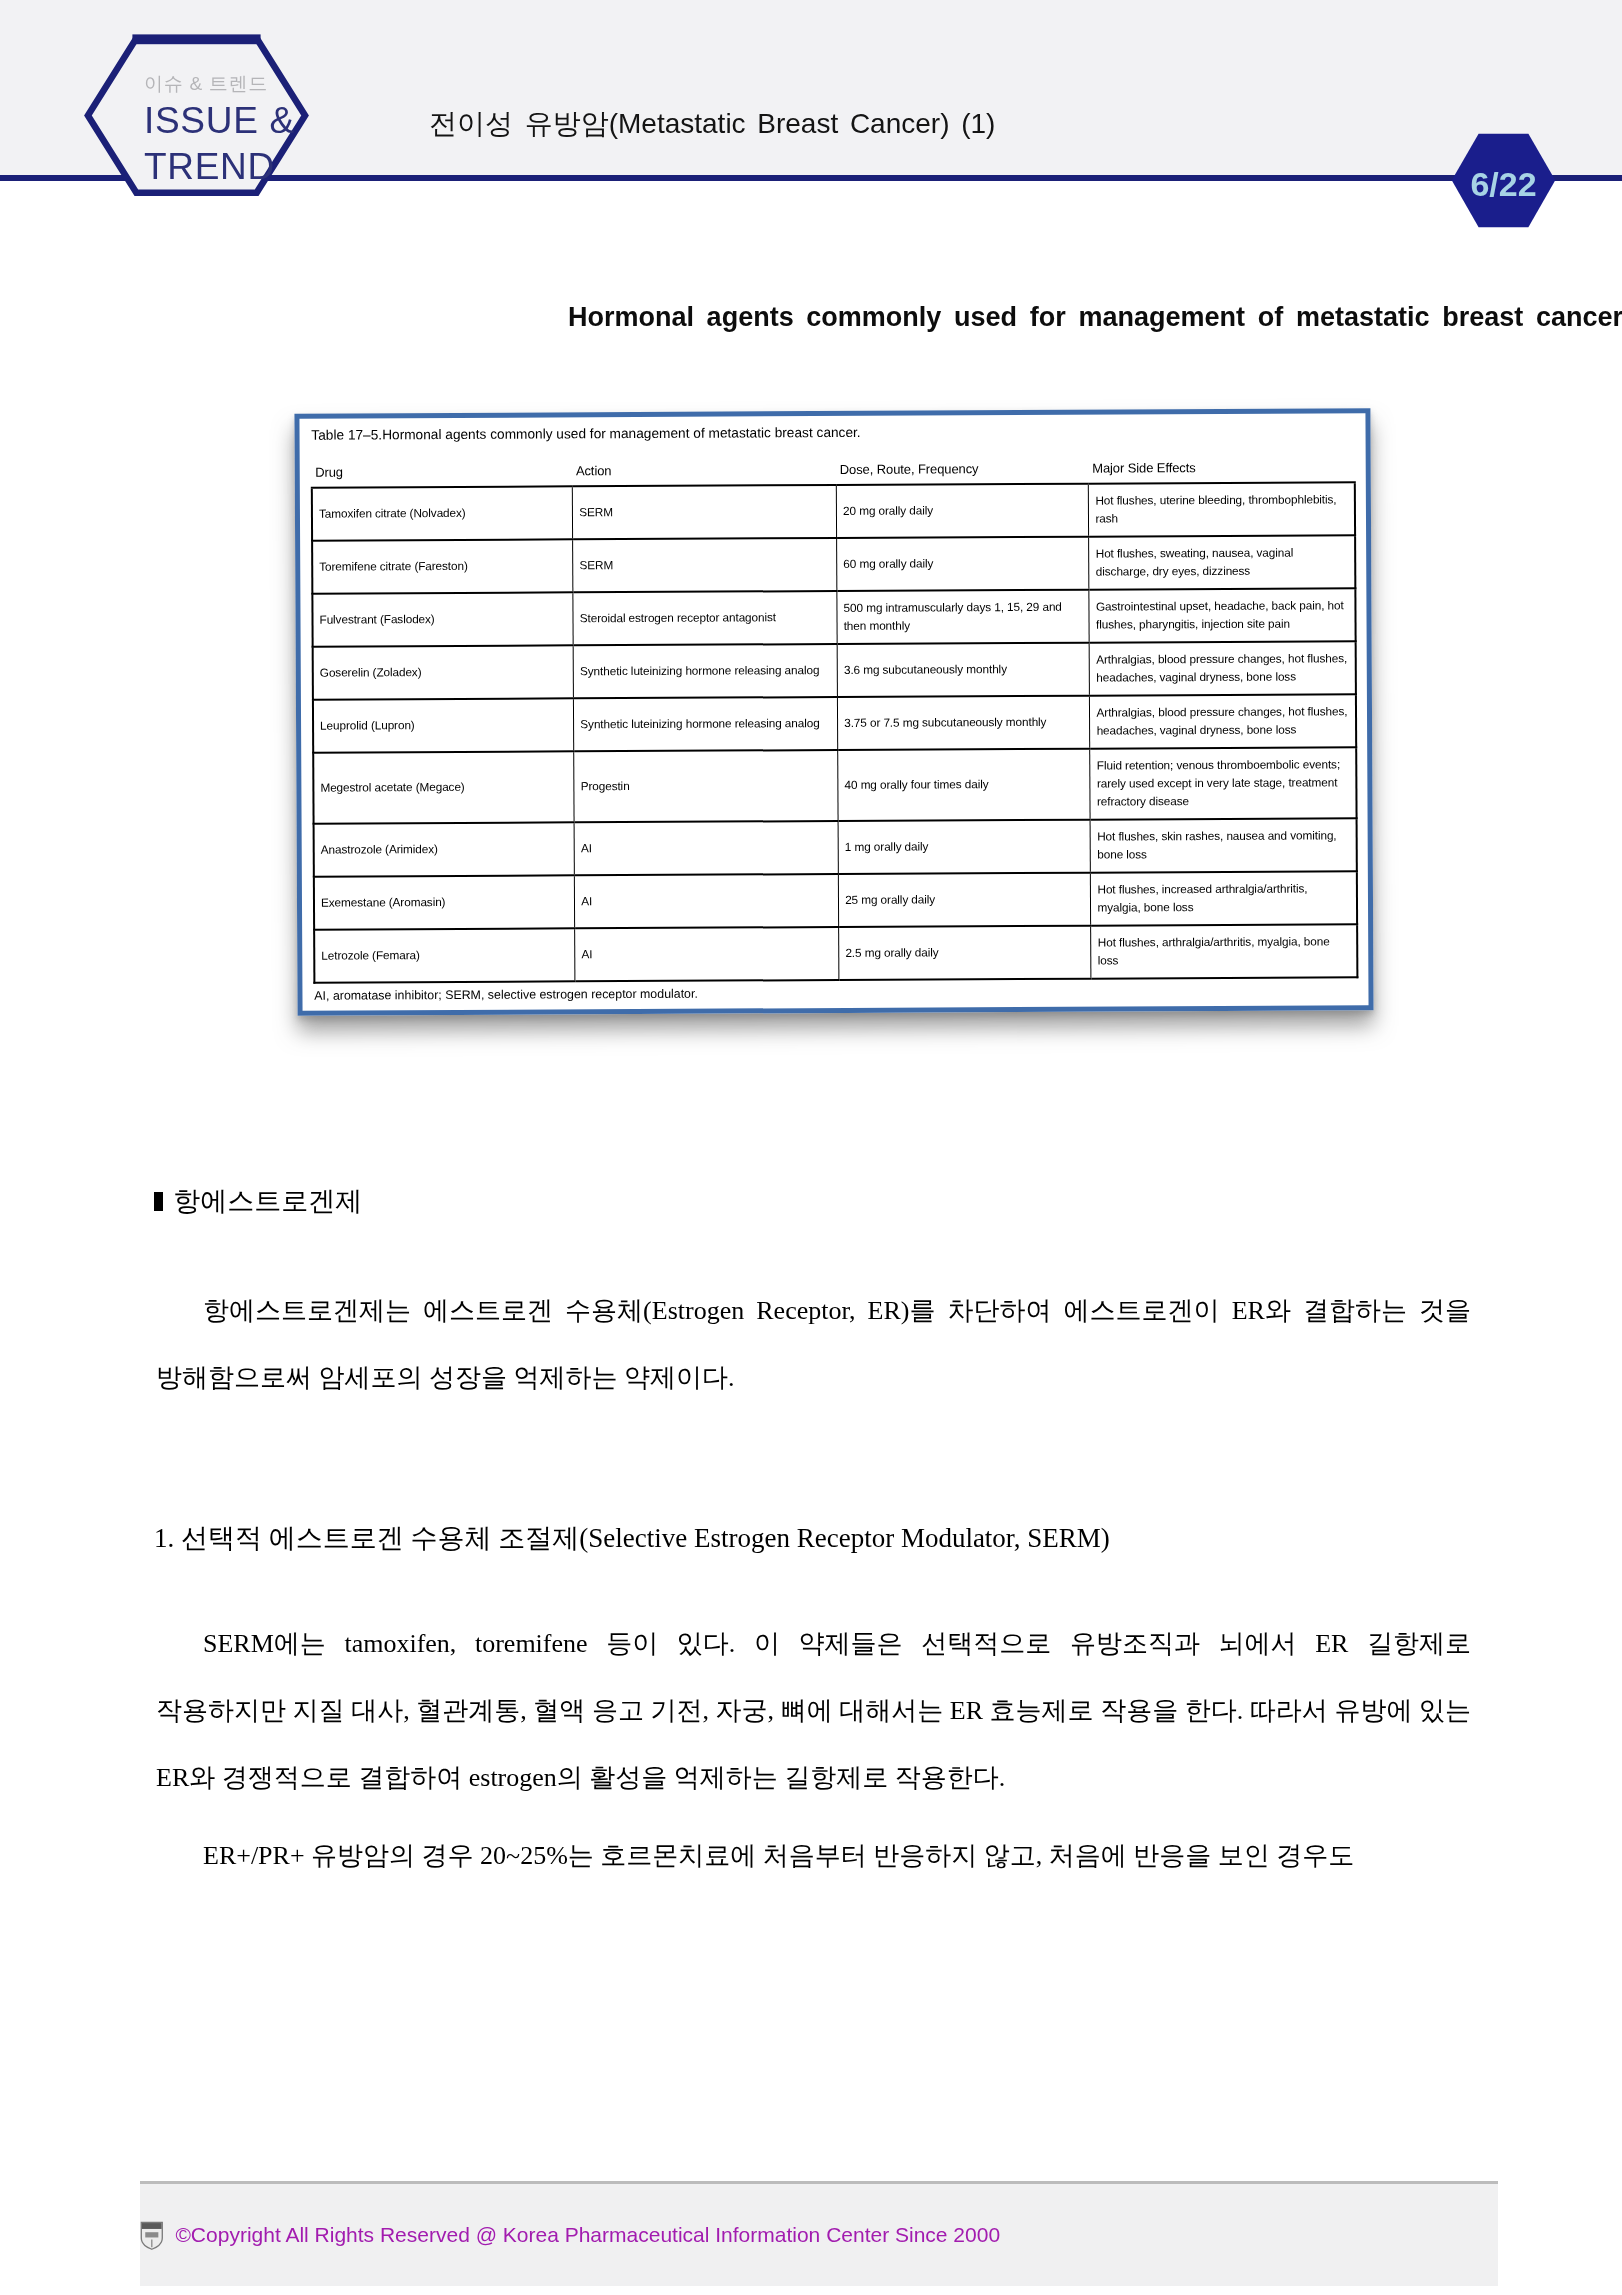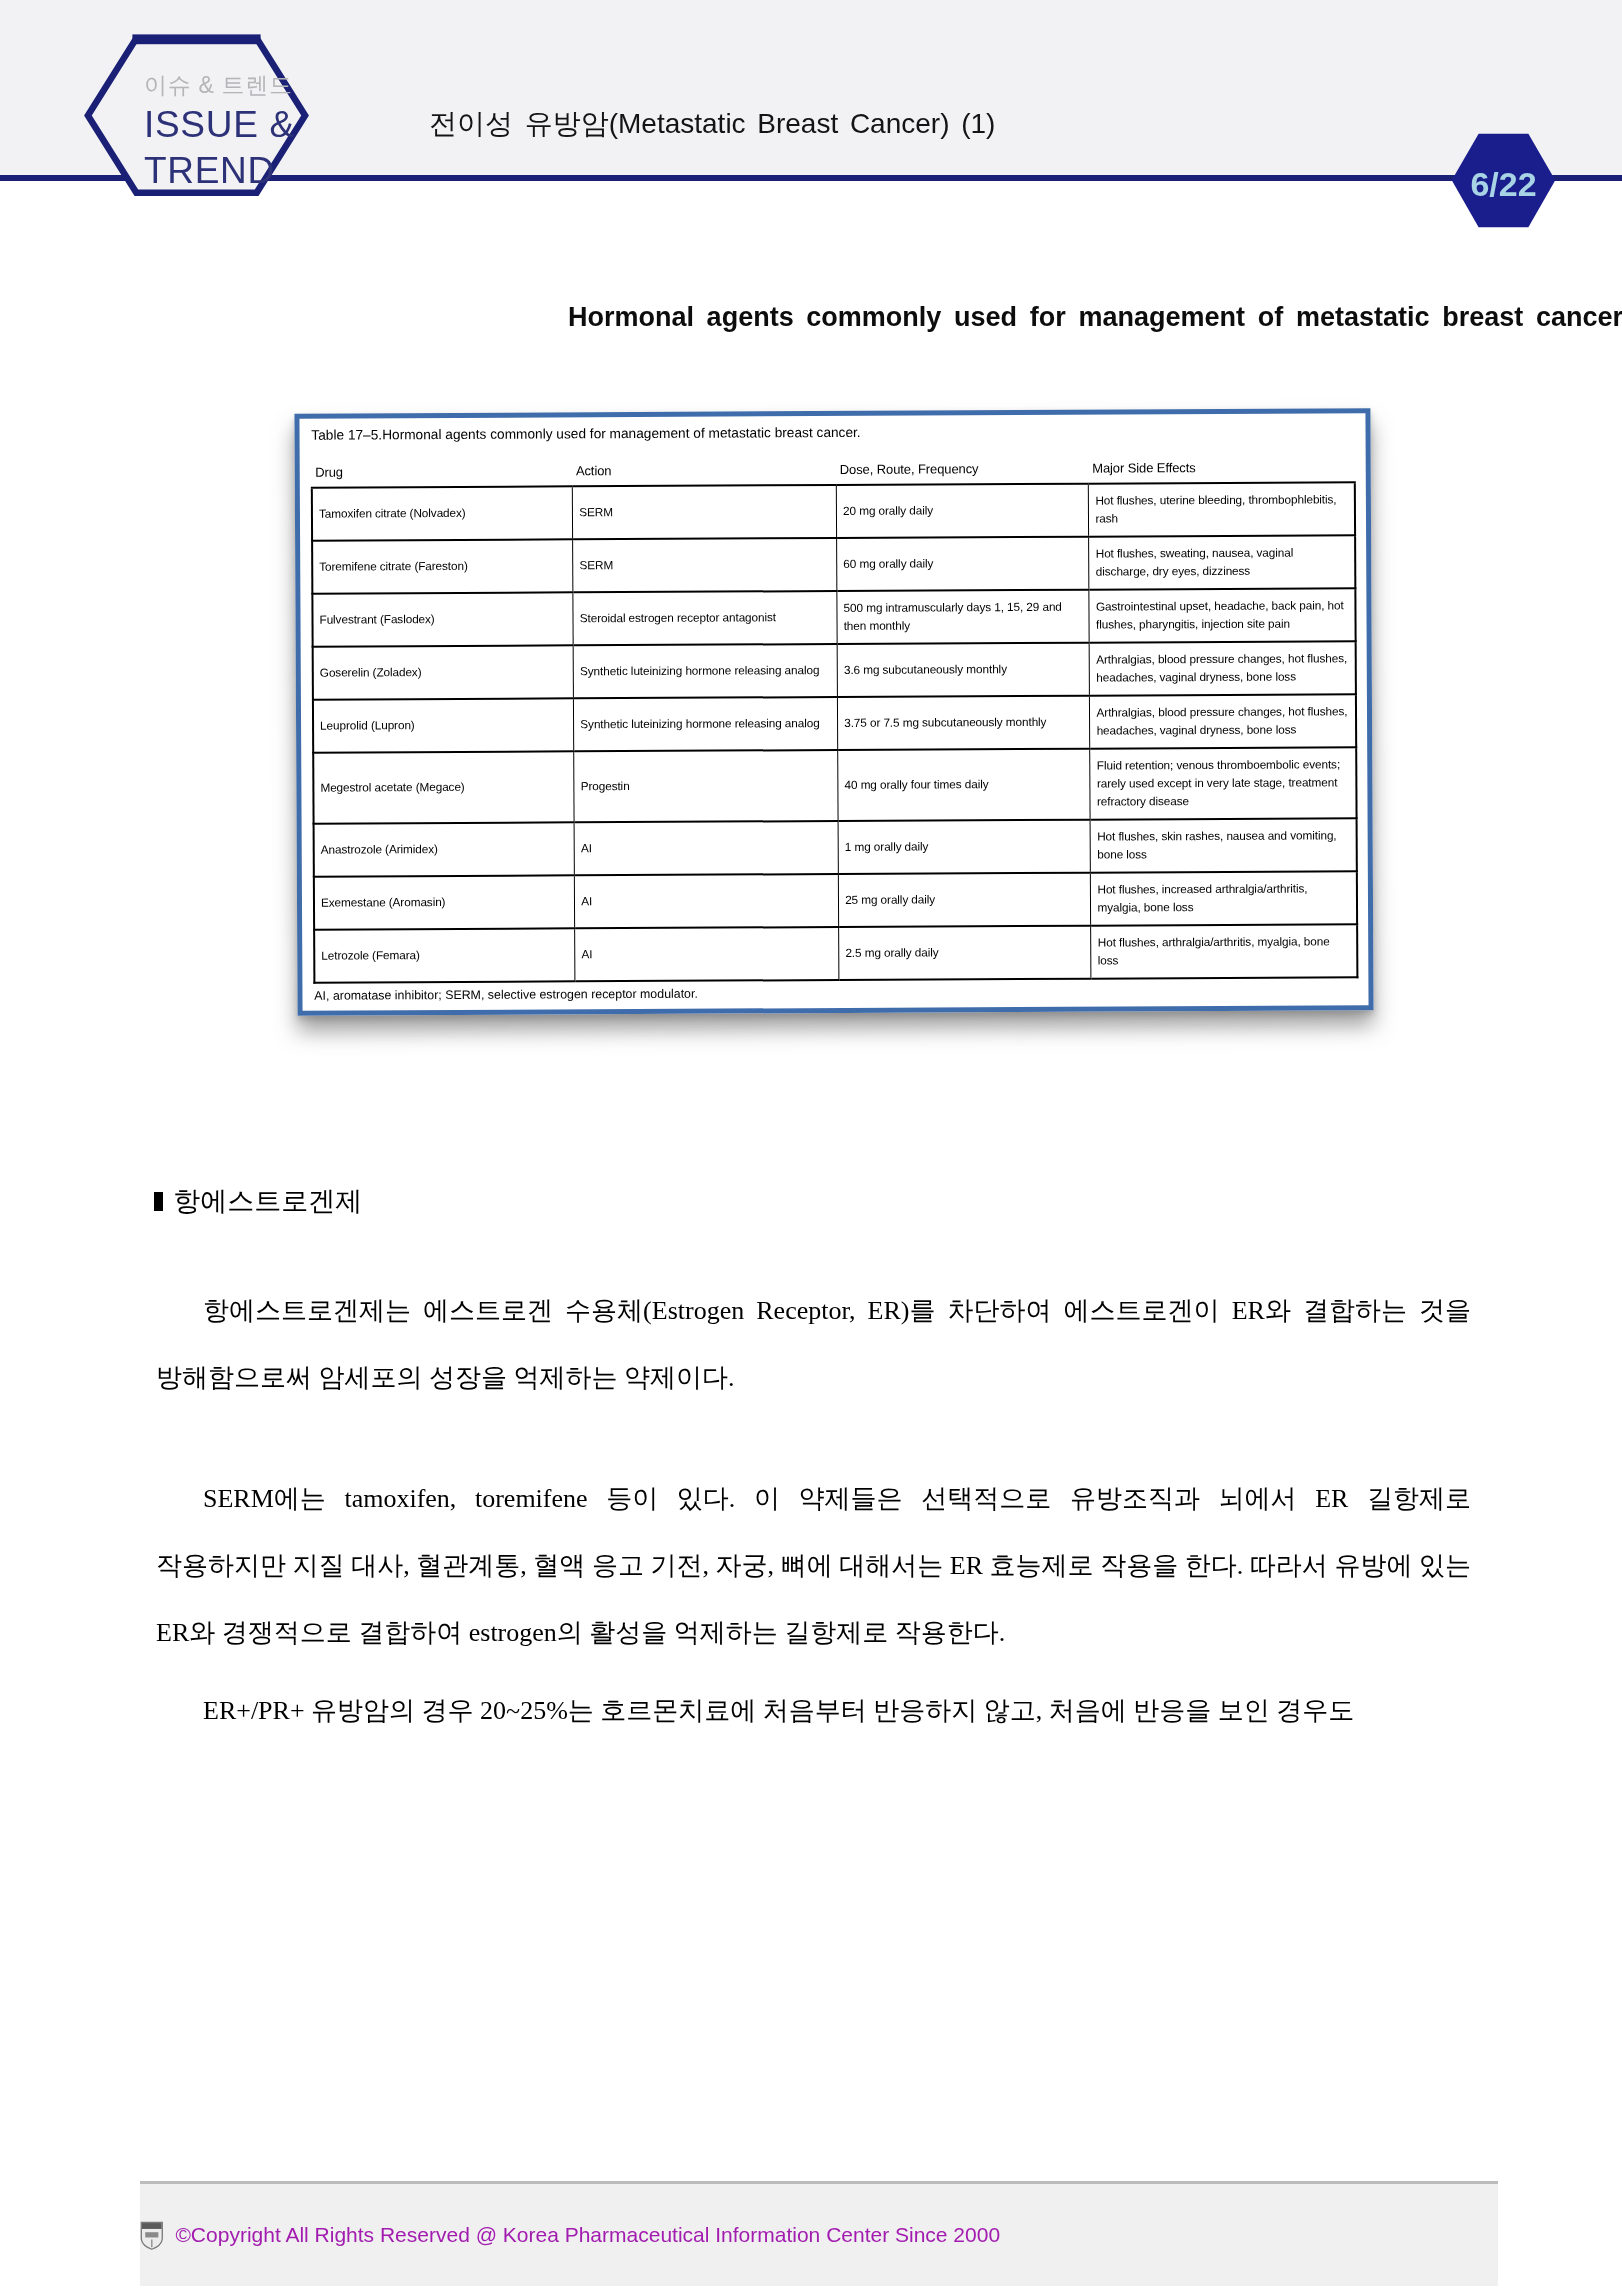--- a/index.html
+++ b/index.html
@@ -5,21 +5,21 @@
   html,body{margin:0;padding:0;background:#ffffff;}
   .page{position:relative;width:1623px;height:2295px;background:#ffffff;overflow:hidden;
         font-family:"Liberation Sans",sans-serif;}
 
   
   .header-band{position:absolute;left:0;top:0;width:1623px;height:175px;background:#f2f2f4;}
   .header-line{position:absolute;left:0;top:175px;width:1623px;height:5.9px;background:#1b2077;}
   .logo-hex{position:absolute;left:84px;top:33px;width:225px;height:165px;}
   .logo-hex svg{position:absolute;left:0;top:0;}
   .logo-text{position:absolute;left:60px;top:41px;line-height:1;}
-  .logo-kor{font-size:23px;color:#b5b5b8;letter-spacing:0.7px;white-space:nowrap;}
+  .logo-kor{font-size:19px;color:#b5b5b8;letter-spacing:0.7px;white-space:nowrap;}
   .logo-en{font-size:37px;color:#2c3178;font-weight:400;letter-spacing:0.7px;margin-top:9.2px;white-space:nowrap;}
   .doc-title{position:absolute;left:429px;top:105px;margin:0;font-size:28px;font-weight:400;
              color:#141414;word-spacing:3.9px;white-space:nowrap;}
   .page-badge{position:absolute;left:1451px;top:133px;width:105px;height:95px;}
   .page-badge svg{position:absolute;left:0;top:0;}
   .page-badge .num{position:absolute;left:0;top:0;width:100%;height:100%;display:flex;
                    align-items:center;justify-content:center;transform:translateY(3.9px);
                    font-size:34px;font-weight:bold;color:#a7d3e5;}
 
   
@@ -169,20 +169,21 @@
     </table>
     <div class="t-footnote">AI, aromatase inhibitor; SERM, selective estrogen receptor modulator.</div>
   </div>
 
   <div class="body-text">
     <div class="bullet-heading">
       <span class="sq"></span>
       <span>항에스트로겐제</span>
     </div>
     <p class="para p-intro">항에스트로겐제는 에스트로겐 수용체(Estrogen Receptor, ER)를 차단하여 에스트로겐이 ER와 결합하는 것을 방해함으로써 암세포의 성장을 억제하는 약제이다.</p>
+    <h3 class="num-heading">1. 선택적 에스트로겐 수용체 조절제(Selective Estrogen Receptor Modulator, SERM)</h3>
     <p class="para p-serm1">SERM에는 tamoxifen, toremifene 등이 있다. 이 약제들은 선택적으로 유방조직과 뇌에서 ER 길항제로 작용하지만 지질 대사, 혈관계통, 혈액 응고 기전, 자궁, 뼈에 대해서는 ER 효능제로 작용을 한다. 따라서 유방에 있는 ER와 경쟁적으로 결합하여 estrogen의 활성을 억제하는 길항제로 작용한다.</p>
     <p class="para p-serm3">ER+/PR+ 유방암의 경우 20~25%는 호르몬치료에 처음부터 반응하지 않고, 처음에 반응을 보인 경우도</p>
   </div>
 
   <div class="footer-strip">
     <svg class="shield" width="23.6" height="29" viewBox="0 0 36 44">
       <path d="M2,2 h32 v24 c0,10 -9,14 -16,17 c-7,-3 -16,-7 -16,-17 z" fill="#ececec" stroke="#7a7a7a" stroke-width="2"></path>
       <rect x="3" y="3" width="30" height="9" fill="#5a5a5a"></rect>
       <rect x="8" y="17" width="20" height="8" fill="#8a8a8a"></rect>
       <path d="M18,28 v12" stroke="#8a8a8a" stroke-width="2"></path>

